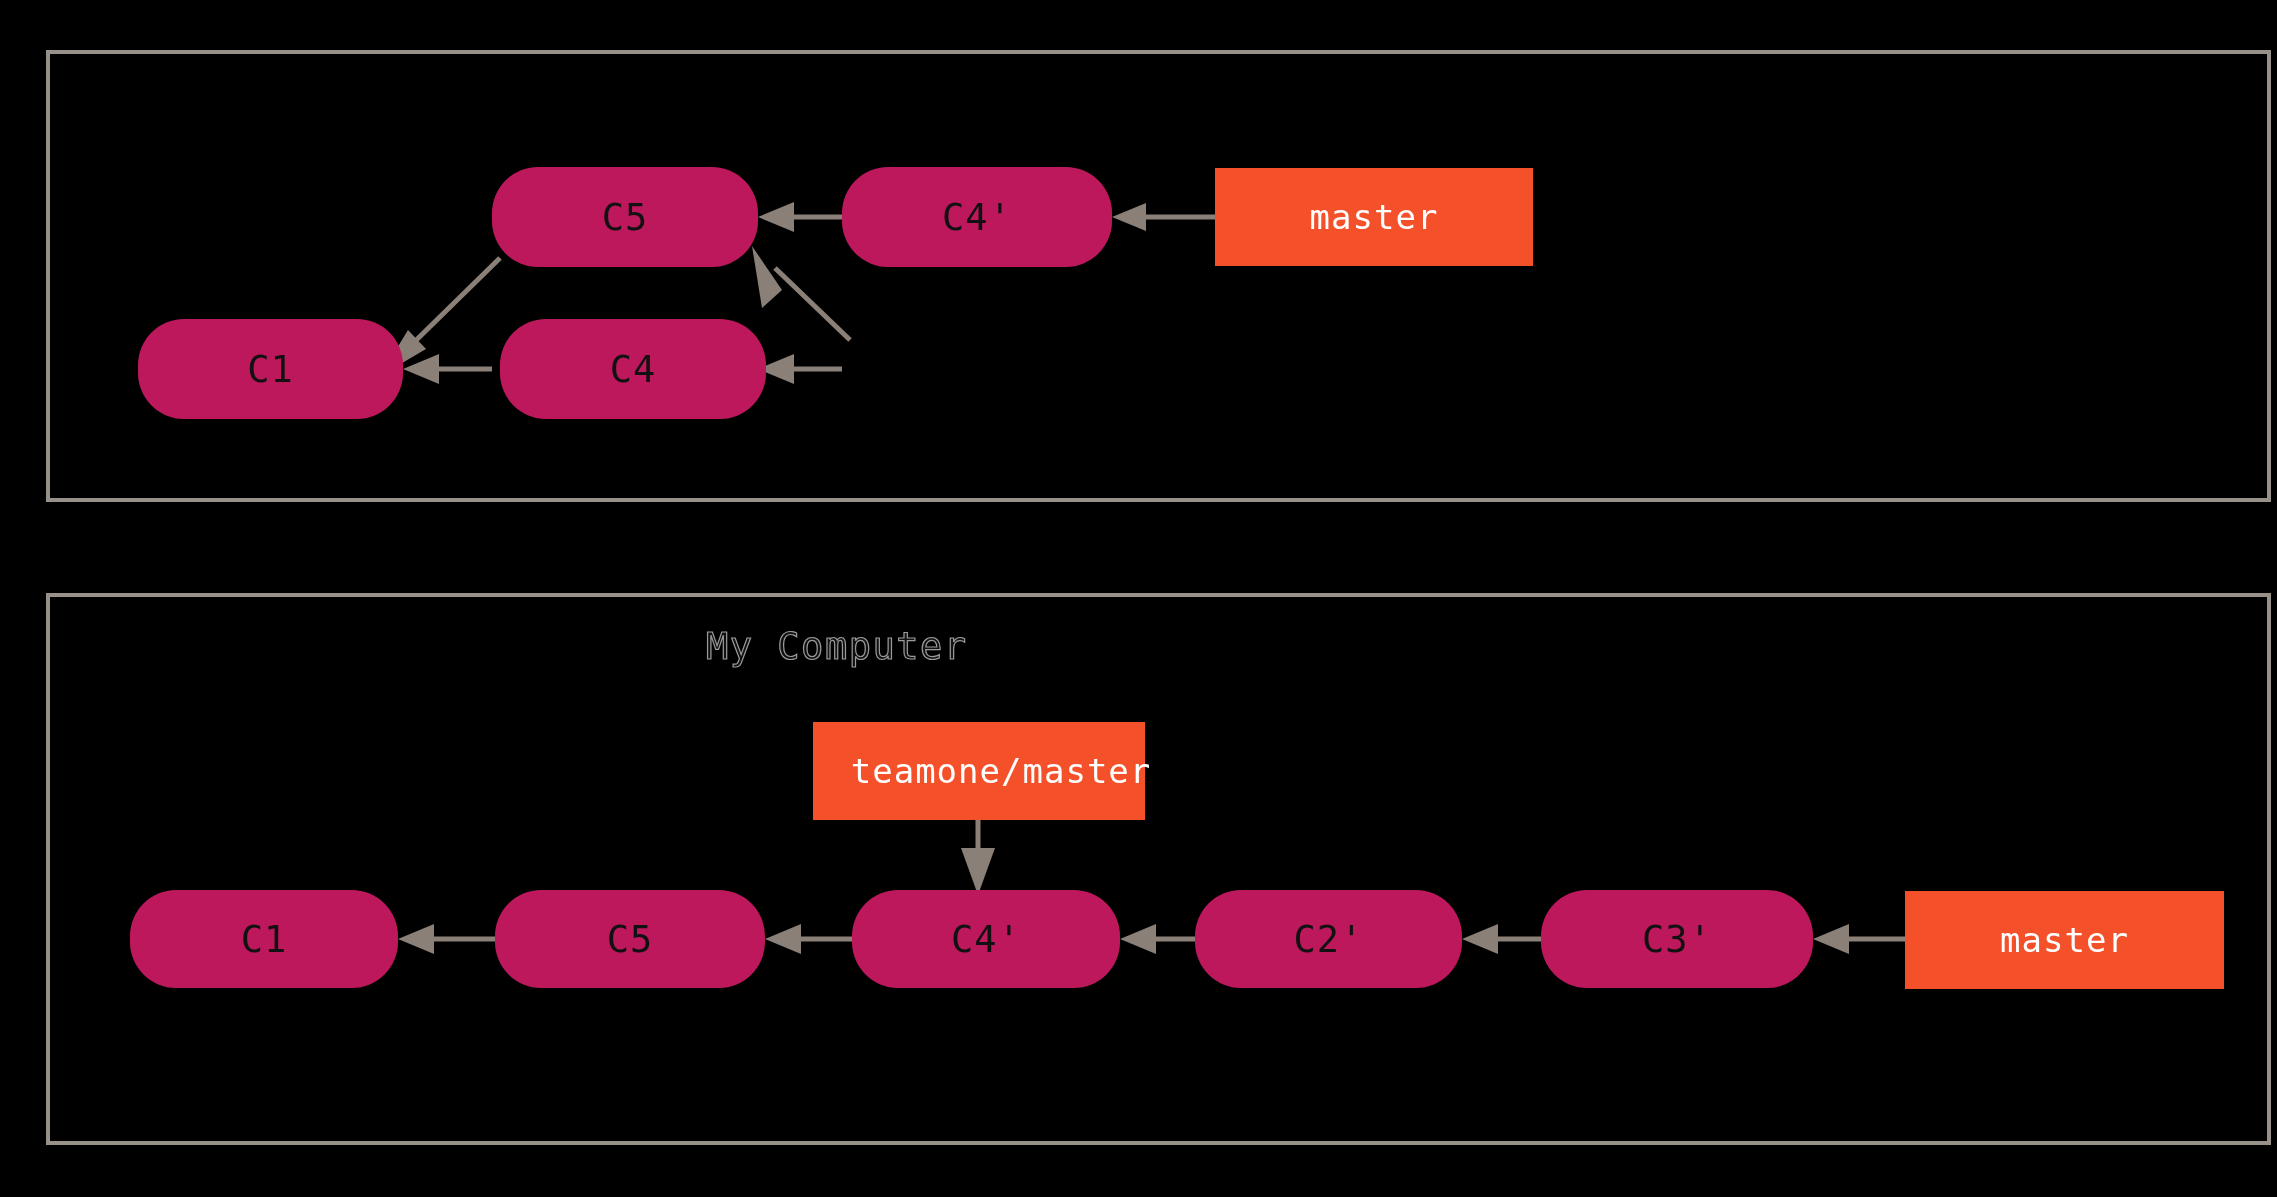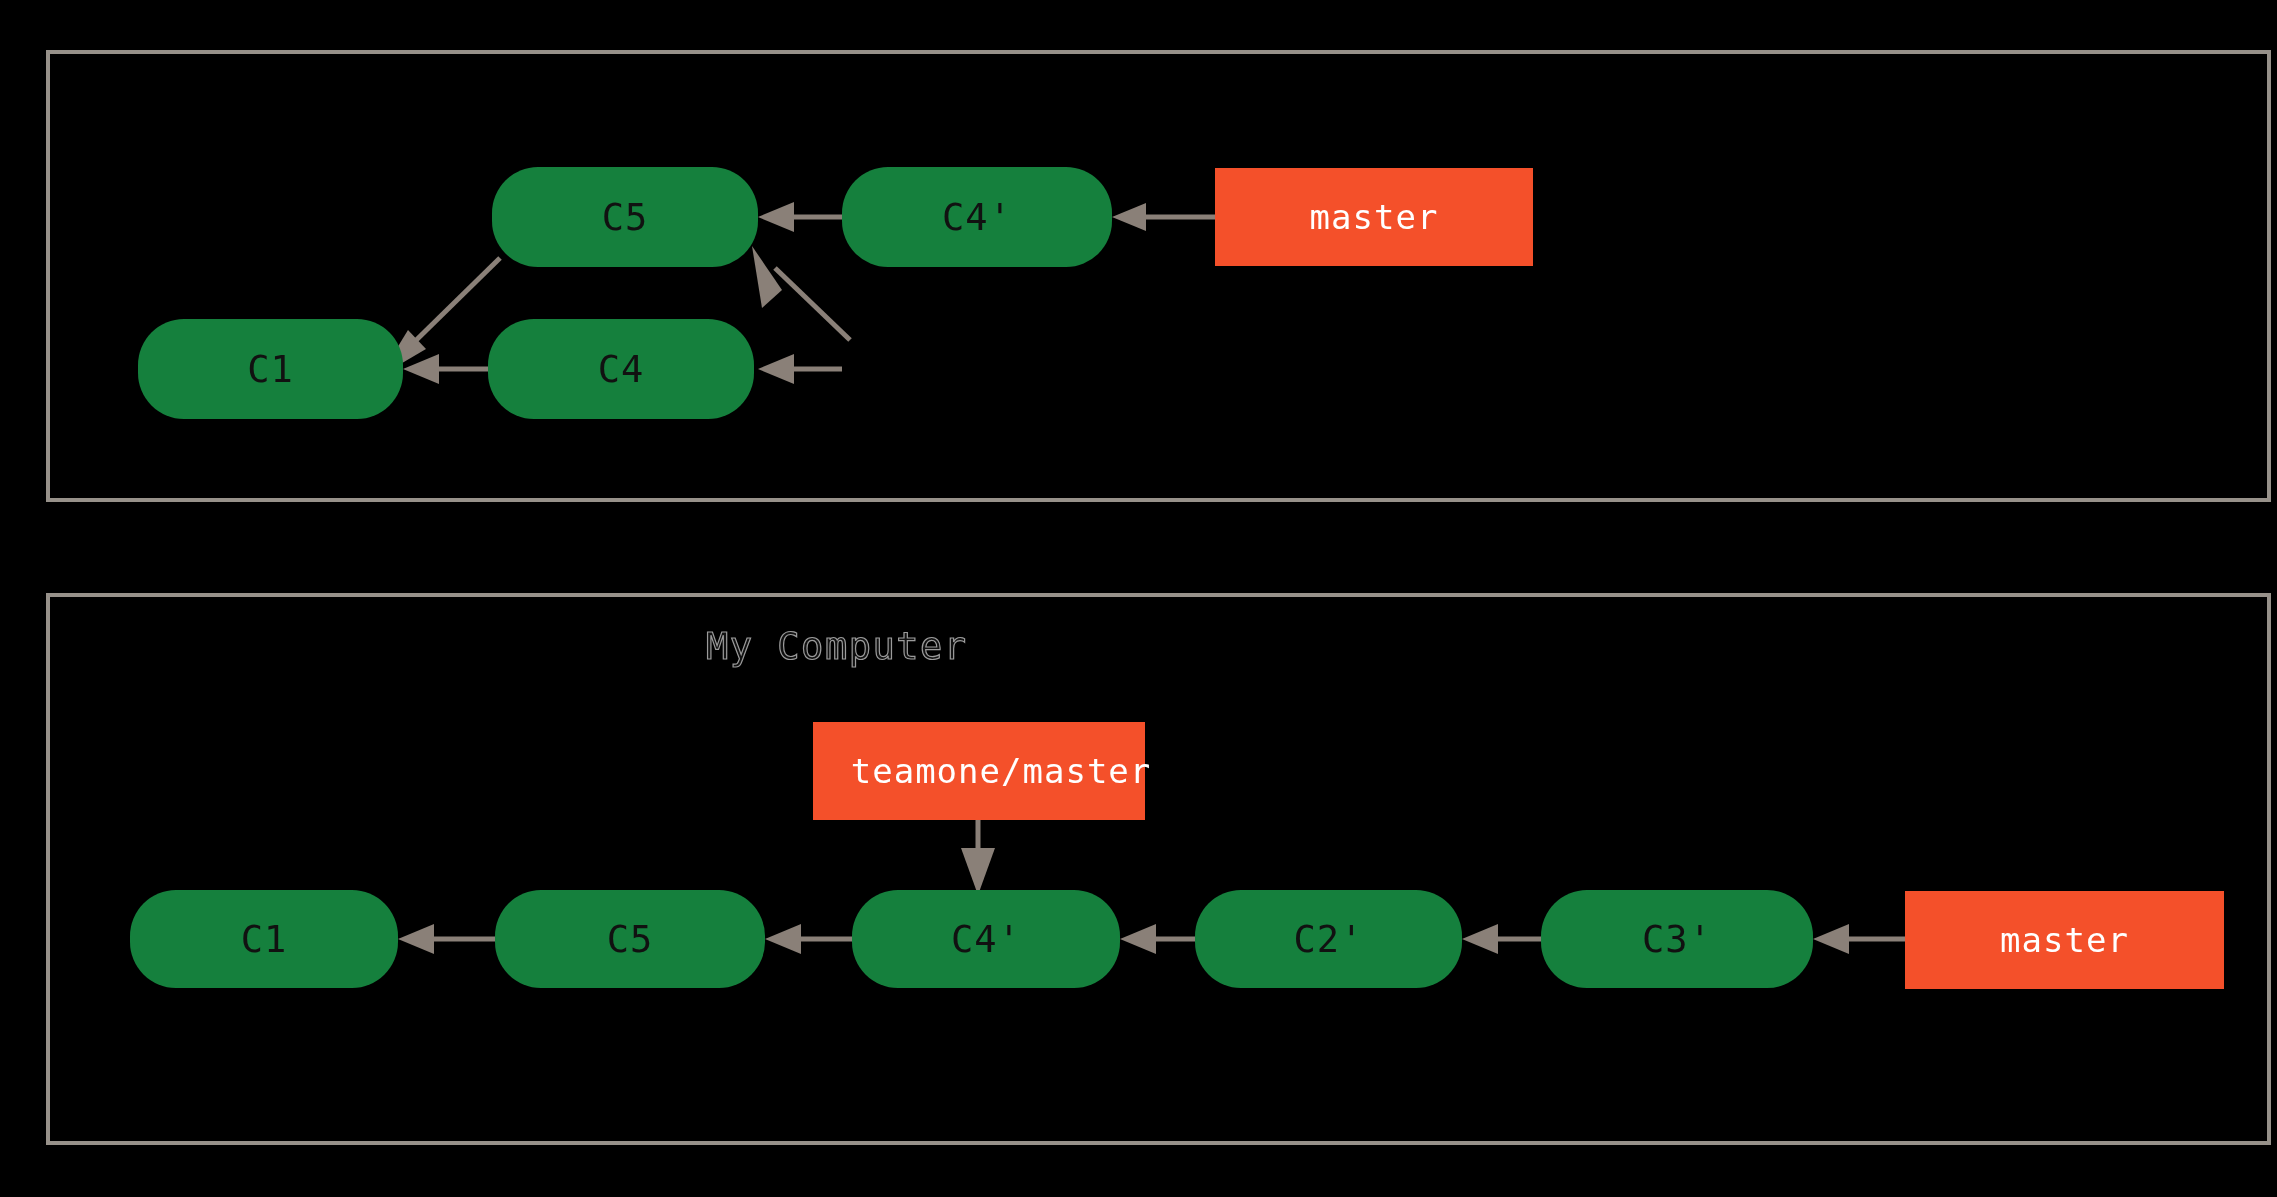--- a/index.html
+++ b/index.html
@@ -38,21 +38,21 @@
     white-space: nowrap;
     line-height: 1;
     user-select: none;
   }
   #title-remote { left: 588px; top: 77px; }
   #title-local  { left: 706px; top: 628px; }
 
   
   .commit {
     position: absolute;
-    background: #15803d;
+    background: #be185d;
     border-radius: 46px;
     display: flex;
     align-items: center;
     justify-content: center;
     color: #111111;
     font-family: "DejaVu Sans Mono", "Liberation Mono", monospace;
     font-size: 37px;
     letter-spacing: 1px;
     box-sizing: border-box;
     user-select: none;
@@ -155,21 +155,21 @@
 
   <div class="panel" id="panel-remote"></div>
 
 
   <div class="commit" style="left:492px; top:167px; width:266px; height:100px;">C5</div>
 
   <div class="commit" style="left:842px; top:167px; width:270px; height:100px;">C4'</div>
 
   <div class="commit" style="left:138px; top:319px; width:265px; height:100px;">C1</div>
 
-  <div class="commit" style="left:488px; top:319px; width:266px; height:100px;">C4</div>
+  <div class="commit" style="left:500px; top:319px; width:266px; height:100px;">C4</div>
 
 
   <div class="branch" style="left:1215px; top:168px; width:318px; height:98px;">master</div>
 
   <div class="panel" id="panel-local"></div>
 
   <div class="panel-title" id="title-local">My Computer</div>
 
   <div class="branch" style="left:813px; top:722px; width:332px; height:98px;padding-left:44px;">teamone/master</div>
 

